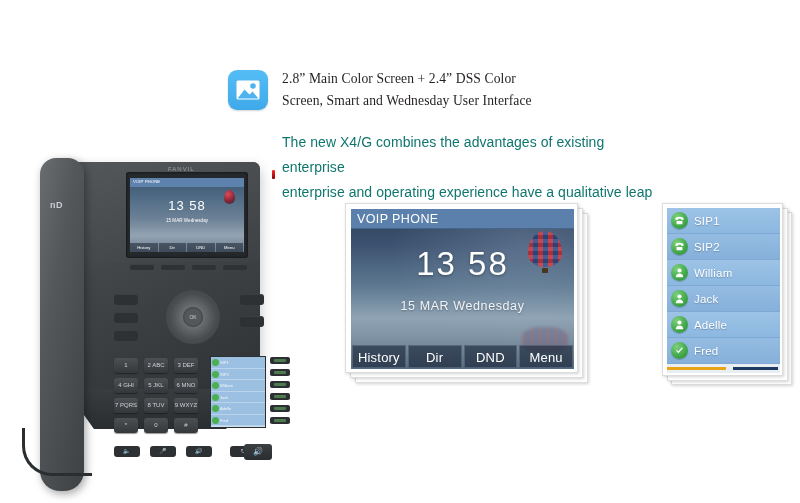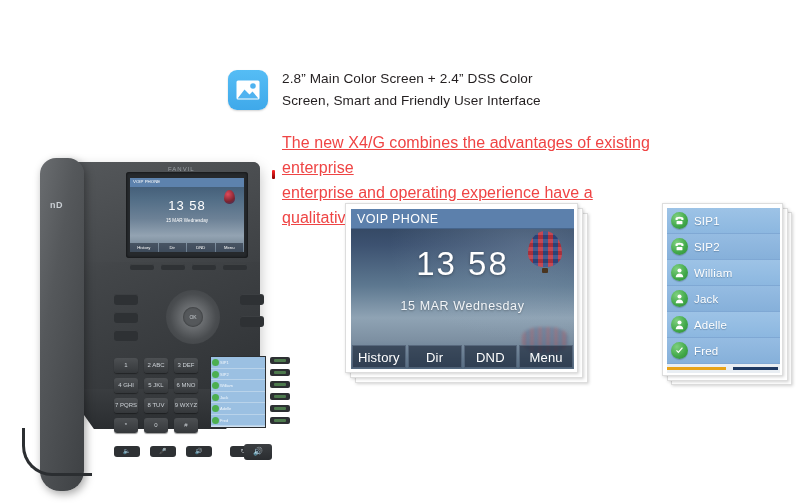--- a/index.html
+++ b/index.html
@@ -15,45 +15,44 @@
     width: 800px; height: 503px;
     background: #ffffff;
   }
 
   
   .feature-block {
     position: absolute;
     left: 228px; top: 68px;
     width: 430px;
   }
-  .feature-head { position: relative; min-height: 50px; }
+  .feature-head { position: relative; min-height: 50px; font-family: Liberation Serif, serif; }
   .feature-icon {
     position: absolute; left: 0; top: 2px;
     width: 40px; height: 40px;
     border-radius: 9px;
     background: linear-gradient(180deg,#55bdf5 0%,#3fa9ea 100%);
     box-shadow: 0 1px 2px rgba(0,0,0,0.18);
   }
   .feature-icon svg { position: absolute; left: 8px; top: 10px; }
   .feature-title {
     margin-left: 54px;
     font-size: 13.6px;
     line-height: 22px;
     color: #231f20;
     font-weight: 400;
     letter-spacing: 0.1px;
   }
   .feature-body {
     margin-left: 54px;
     margin-top: 12px;
-    font-size: 16px;
+    font-size: 14px;
     line-height: 25px;
-    color: #ef4444;
+    color: #0f766e;
     letter-spacing: 0.05px;
-    text-decoration: underline;
   }
 
   
   #phone-photo {
     position: absolute; left: 18px; top: 140px;
     width: 265px; height: 340px;
   }
   .ph-body {
     position: absolute; left: 42px; top: 22px;
     width: 200px; height: 245px;
@@ -312,21 +311,21 @@
     <div class="feature-head">
       <div class="feature-icon">
         <svg width="24" height="20" viewBox="0 0 24 20">
           <rect x="0.5" y="0.5" width="23" height="19" rx="1.5" fill="#ffffff"></rect>
           <circle cx="17" cy="6" r="2.8" fill="#4FB3F0"></circle>
           <path d="M1.6 18.4 L8.5 9.5 L13.5 14.5 L16.5 11.5 L22.4 18.4 Z" fill="#4FB3F0"></path>
         </svg>
       </div>
       <div class="feature-title">
         <div>2.8” Main Color Screen + 2.4” DSS Color</div>
-        <div>Screen, Smart and Friendly User Interface</div>
+        <div>Screen, Smart and Wednesday User Interface</div>
       </div>
     </div>
     <div class="feature-body">
       <div>The new X4/G combines the advantages of existing enterprise</div>
       <div>enterprise and operating experience have a qualitative leap</div>
     </div>
   </div>
 
   <div id="phone-photo">
     <div class="ph-body"></div>

